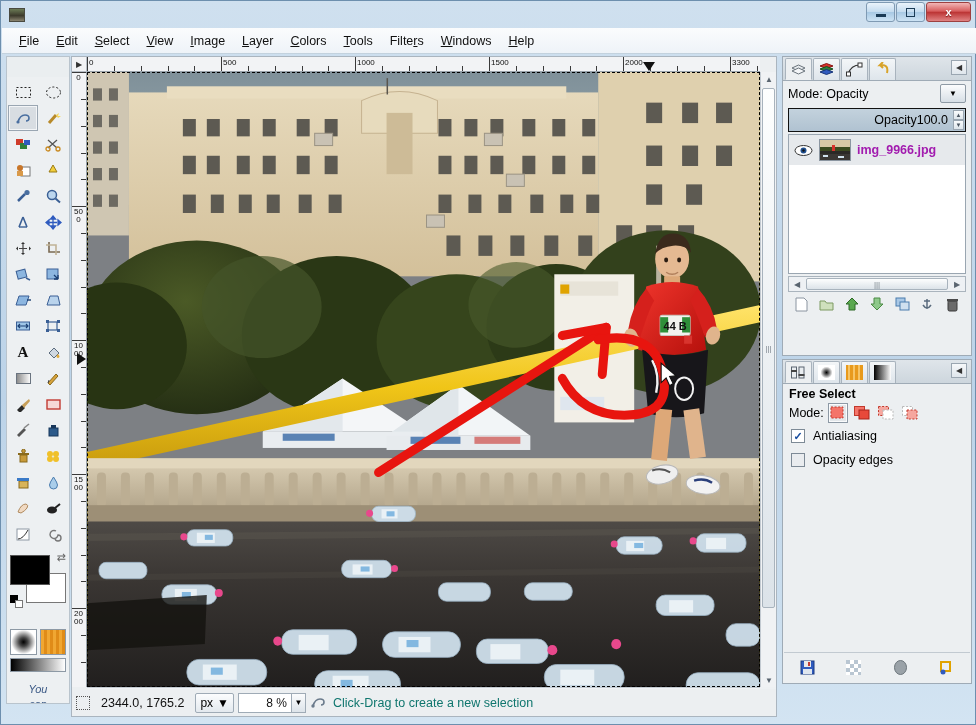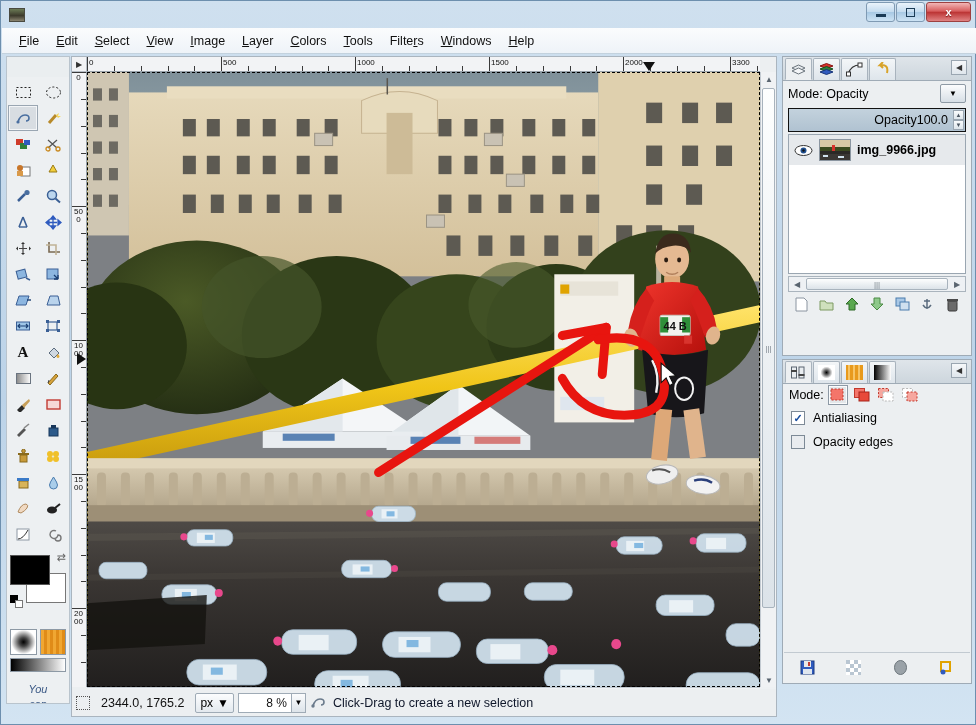--- a/index.html
+++ b/index.html
@@ -110,21 +110,21 @@
   .qmask{ width:14px;height:14px;border:1px dotted #555; margin-left:1px;}
   .posBox{ font-size:12.5px; color:#111; padding:0 7px; white-space:nowrap;}
   .unitSel{ display:flex;align-items:center; gap:4px; padding:2px 4px;
     border:1px solid #9fabb6; border-radius:2px; background:linear-gradient(180deg,#fcfdfe,#e3e9ee);
     font-size:12px; }
   .zoomBox{ display:flex; align-items:stretch; border:1px solid #9fabb6; background:#fff;}
   .zoomVal{ width:52px; text-align:right; padding:2px 4px; font-size:12px; color:#111;}
   .zoomBtn{ width:14px; border-left:1px solid #9fabb6;
     background:linear-gradient(180deg,#fbfcfd,#dde4ea);
     display:flex;align-items:center;justify-content:center;font-size:8px;}
-  .statusMsg{ font-size:12.5px; color:#0f172a; display:flex; align-items:center; gap:6px;}
+  .statusMsg{ font-size:12.5px; color:#0f766e; display:flex; align-items:center; gap:6px;}
 
   
   #dockTop{ position:absolute; left:781px; top:55px; width:190px; height:300px;
     background:#eceff1; border:1px solid #9fabb6; }
   #dockBot{ position:absolute; left:781px; top:358px; width:190px; height:325px;
     background:#eceff1; border:1px solid #9fabb6; }
   .dockTabs{ height:24px; display:flex; align-items:flex-end;
     background:linear-gradient(180deg,#dfe5ea,#cdd6dd); border-bottom:1px solid #9fabb6;
     padding-left:2px; position:relative;}
   .dtab{ width:27px; height:22px; margin-right:1px; display:flex;
@@ -149,21 +149,21 @@
   .spin i{ flex:1; border:1px solid #9aa6b1; background:linear-gradient(180deg,#fafcfd,#dde5eb);
     font-size:6px; display:flex;align-items:center;justify-content:center;color:#4a5560;}
   .lockRow{ display:flex; align-items:center; gap:7px; padding:4px 6px; font-size:12.5px;}
   .chk{ width:13px;height:13px; background:
       conic-gradient(#fff 0 25%, #bdbdbd 0 50%, #fff 0 75%, #bdbdbd 0) 0 0/7px 7px;
     border:1px solid #8e9aa5;}
   .layerList{ margin:2px 5px; background:#fff; border:1px solid #9aa6b1; height:140px;}
   .layerRow{ display:flex; align-items:center; gap:6px; height:30px;
     padding:0 5px; background:#e6e9ec; }
   .layerThumb{ width:32px; height:22px; border:1px solid #8b96a1; }
-  .layerName{ font-size:12.5px; font-weight:bold; color:#000000;}
+  .layerName{ font-size:12.5px; font-weight:bold; color:#a21caf;}
   .dockHScroll{ margin:2px 5px 0 5px; height:16px; display:flex; align-items:stretch;
     border:1px solid #aab4bd; background:#eef1f4;}
   .dockBtns{ display:flex; justify-content:space-around; align-items:center;
     padding:3px 6px; }
   .dbtn{ width:20px;height:18px; display:flex;align-items:center;justify-content:center;}
   .toolTitle{ font-weight:bold; font-size:12.5px; padding:3px 6px 1px 6px;}
   .toModes{ display:flex; align-items:center; gap:4px; padding:1px 6px; font-size:12.5px;}
   .selIcon{ width:20px;height:20px; display:flex;align-items:center;justify-content:center;}
   .selIcon.on{ border:1px solid #8d99a5; background:#e3e7ea;
     box-shadow:inset 0 0 0 1px #fafbfc;}
@@ -1029,20 +1029,21 @@
                 <stop offset="0" stop-color="#000"></stop>
                 <stop offset="1" stop-color="#fff"></stop>
               </linearGradient>
             </defs>
             <rect width="17" height="15" fill="url(#gg1)"></rect>
           </svg>
       </div>
       <div class="dmenu">◀</div>
     </div>
 
+    <div class="toolTitle">Free Select</div>
 
     <div class="toModes">
       <span>Mode:</span>
       <span class="selIcon on">
         <svg width="15" height="14">
             <rect x="1" y="1" width="12" height="11" fill="#f4756a" stroke="#c2392c" stroke-dasharray="2 1.6"></rect>
           </svg>
       </span>
       <span class="selIcon">
         <svg width="16" height="14">

